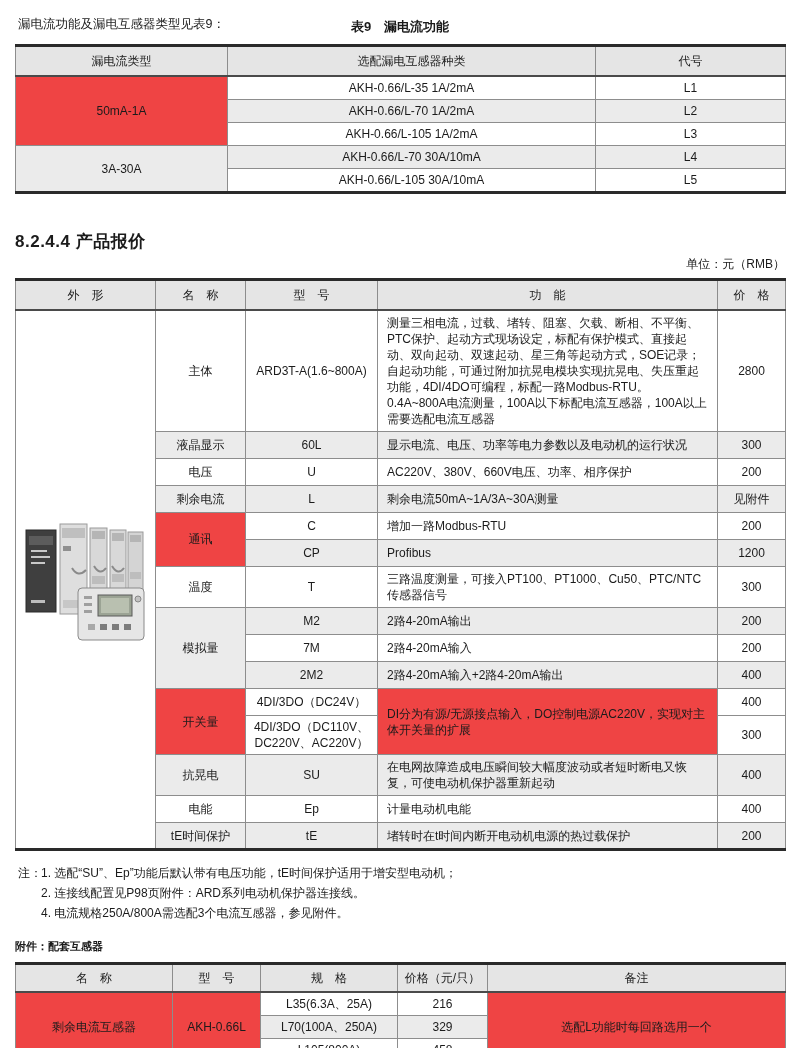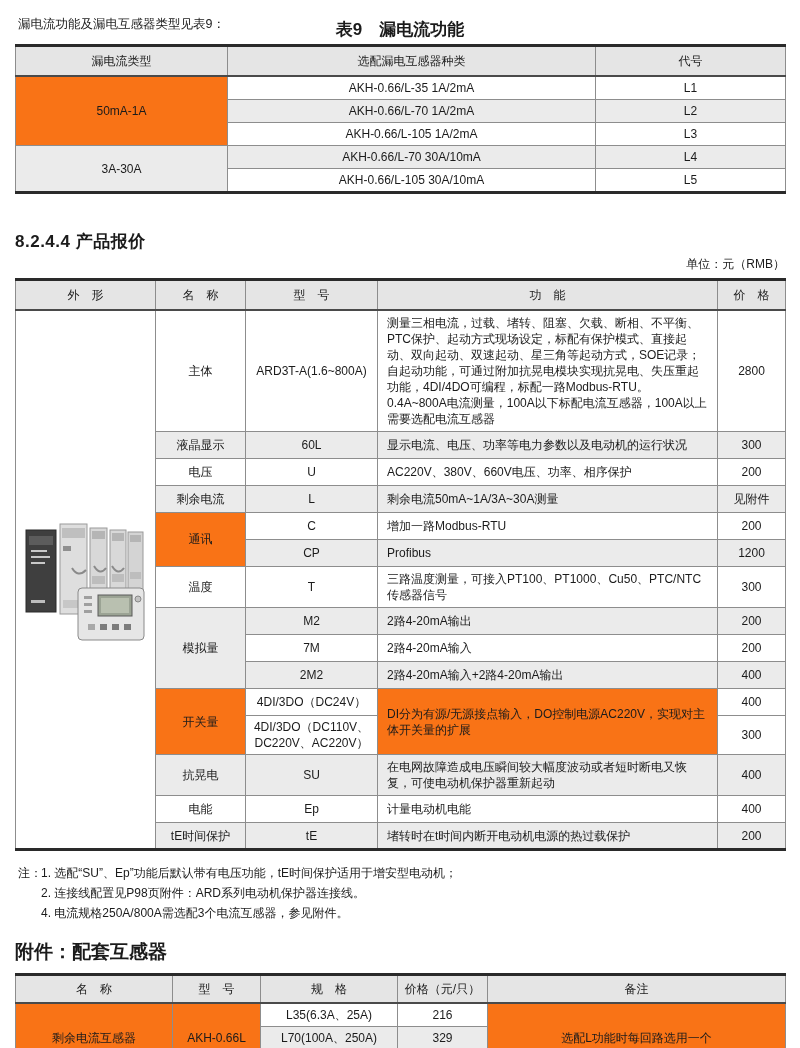--- a/index.html
+++ b/index.html
@@ -18,47 +18,47 @@
     border-top:3px solid #2a2a2a; border-bottom:3px solid #2a2a2a;
   }
   th, td {
     border:1px solid #8d8d8d;
     font-size:12px; text-align:center; vertical-align:middle;
     padding:3px 6px; line-height:1.35;
     overflow:hidden;
   }
   th { background:#e5e5e5; font-weight:normal; border-bottom:2px solid #4a4a4a; height:30px;margin-left:36px; }
   tr.g > td { background:#ebebeb; }       
-  td.wcell { background:#f97316; }        
+  td.wcell { background:#ef4444; }        
   td.fn { text-align:left; padding:4px 9px; line-height:16px; }
   td.rk { text-align:center; padding:4px 10px; line-height:16px; }
 
   
   .intro-line { position:relative; height:18px; }
   .intro { position:absolute; left:3px; top:0; font-size:12.5px; font-weight:normal; }
-  .t9-title { position:absolute; left:50%; top:2px; transform:translateX(-50%); font-size:17px; font-weight:bold; white-space:nowrap; }
+  .t9-title { position:absolute; left:50%; top:2px; transform:translateX(-50%); font-size:13px; font-weight:bold; white-space:nowrap; }
 
   #table9 { margin-top:10px; }
   #table9 tr.d { height:23px; }
 
   
   .section-head { margin-top:36px; font-size:17px; font-weight:bold; letter-spacing:0.5px; }
   .unit-line { margin-top:3px; text-align:right; font-size:12px; }
 
   #priceTable { margin-top:5px; }
   #priceTable td { height:27px; }
   #priceTable td.big { height:auto; }
   .shape-cell { background:#fff; vertical-align:middle; padding:0; }
 
   
   .notes { margin-top:12px; display:flex; font-size:12px; line-height:20px; }
   .notes .lbl { width:26px; flex:none; padding-left:3px; }
   .notes .item { white-space:nowrap; }
 
-  .appendix-title { margin-top:16px; font-size:19px; font-weight:bold; }
+  .appendix-title { margin-top:16px; font-size:11px; font-weight:bold; }
   #accTable { margin-top:8px; }
   #accTable th { height:28px; }
   #accTable tr.d { height:23px; }
   #accTable tr.d2 { height:26px; }
 </style>
 </head>
 <body>
 
 <div class="page">
 

